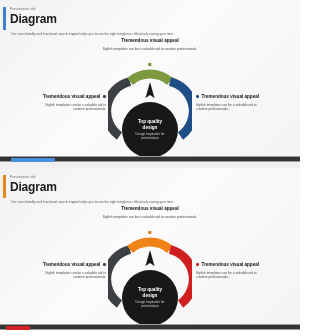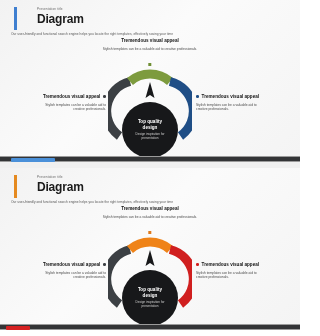--- a/index.html
+++ b/index.html
@@ -14,21 +14,21 @@
   .slide {
     position: relative;
     width: 300px;
     height: 156px;
     background: linear-gradient(135deg,#f2f2f2 0%,#fbfbfb 45%,#f4f4f4 100%);
     overflow: hidden;
   }
   .slide-inner { position: absolute; inset: 0; }
 
   
-  .hdr { position: absolute; left: 14px; top: 7px; display: flex; gap: 20px; }
+  .hdr { position: absolute; left: 3px; top: 7px; display: flex; gap: 4px; }
   .accent-bar { width: 3px; height: 23px; border-radius: 0; }
   .hdr-text { padding-top: 1px; }
   .eyebrow {
     font-size: 3.1px; letter-spacing: .15px; color: #6a6a6a;
     line-height: 1; text-transform: none; white-space: nowrap;
   }
   .title {
     font-size: 12px; font-weight: 700; color: #1b1b1b;
     line-height: 1.05; margin-top: 1.5px; letter-spacing: -.2px;
   }

